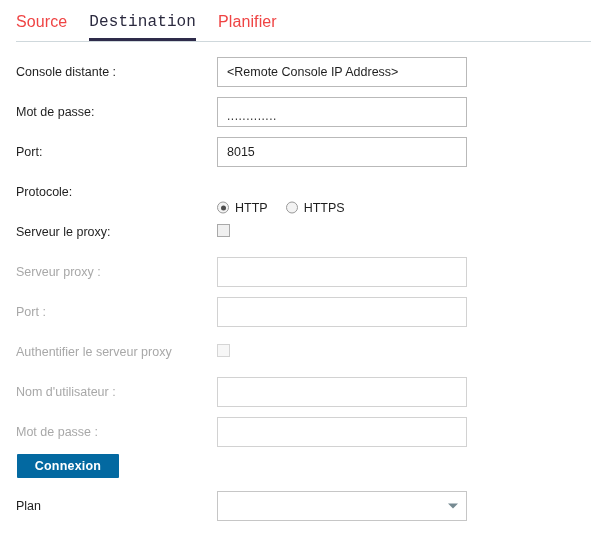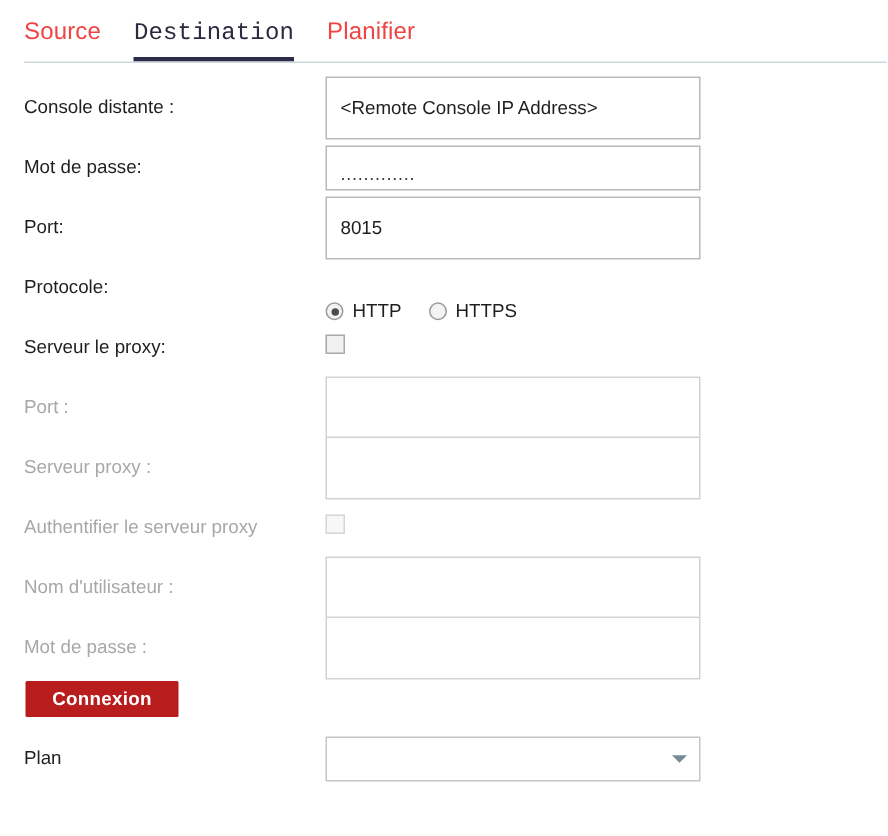--- a/index.html
+++ b/index.html
@@ -81,21 +81,21 @@
   .ctrl {
     position: absolute;
     left: 217px;
     top: 50%;
     transform: translateY(-50%);
   }
 
   .textbox {
     box-sizing: border-box;
     width: 250px;
-    height: 42px;
+    height: 30px;
     border: 1px solid #b9b9b9;
     background: #ffffff;
     font-family: "Liberation Sans", sans-serif;
     font-size: 12.5px;
     color: #1f1f1f;
     padding: 0 9px;
     border-radius: 0;
     outline: none;
   }
   .textbox.muted-border {
@@ -180,21 +180,21 @@
   .btn-row {
     position: relative;
     height: 34px;
   }
   .btn {
     position: absolute;
     left: 17px;
     top: 2px;
     width: 102px;
     height: 24px;
-    background: #b91c1c;
+    background: #0369a1;
     color: #ffffff;
     border: none;
     font-family: "Liberation Sans", sans-serif;
     font-size: 12.5px;
     font-weight: bold;
     letter-spacing: 0.2px;
     cursor: pointer;
     border-radius: 1px;
     padding: 0;
   }
@@ -285,28 +285,28 @@
   </div>
 
   <div class="row">
     <div class="label">Serveur le proxy:</div>
     <div class="ctrl">
       <span class="checkbox"></span>
     </div>
   </div>
 
   <div class="row">
+    <div class="label muted">Serveur proxy :</div>
+    <div class="ctrl">
+      <input class="textbox muted-border" type="text" value="" style="">
+    </div>
+  </div>
+
+  <div class="row">
     <div class="label muted">Port :</div>
-    <div class="ctrl">
-      <input class="textbox muted-border" type="text" value="" style="">
-    </div>
-  </div>
-
-  <div class="row">
-    <div class="label muted">Serveur proxy :</div>
     <div class="ctrl">
       <input class="textbox muted-border" type="text" value="" style="">
     </div>
   </div>
 
   <div class="row">
     <div class="label muted">Authentifier le serveur proxy</div>
     <div class="ctrl">
       <span class="checkbox disabled"></span>
     </div>

